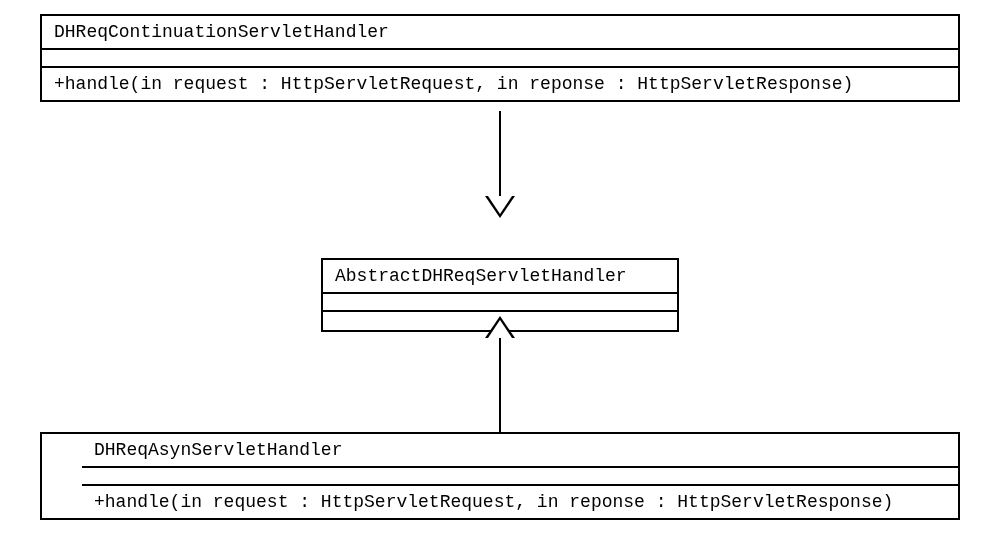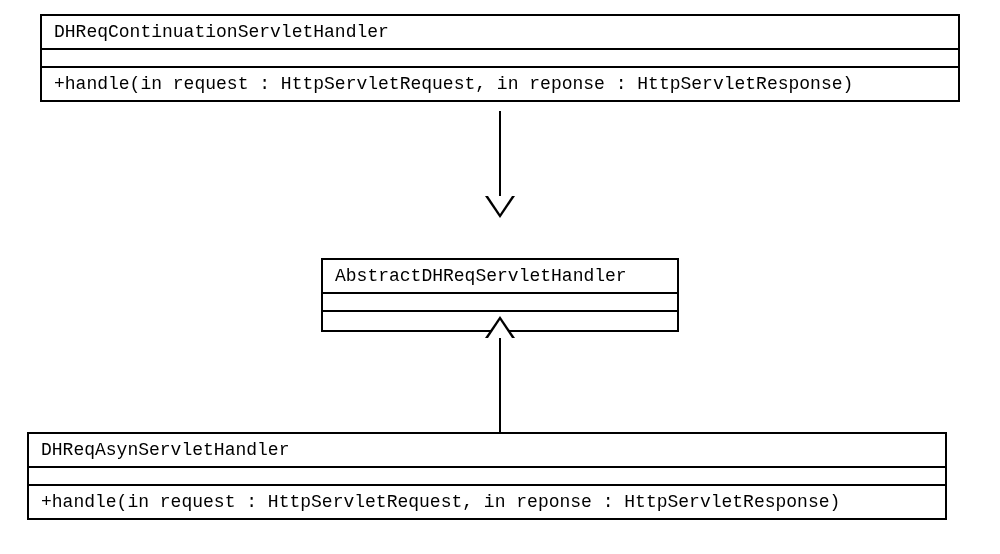--- a/index.html
+++ b/index.html
@@ -47,23 +47,24 @@
     }
     
     #class-middle {
       left: 321px;
       top: 218px;
       width: 358px;
       margin-top: 40px;
     }
     
     #class-bottom {
-      left: 27px;
+      left: 40px;
       top: 432px;
       width: 920px;
+      padding-left: 40px;
     }
     
     .connector {
       position: absolute;
       background: #000;
     }
     .triangle {
       position: absolute;
       width: 0;
       height: 0;

